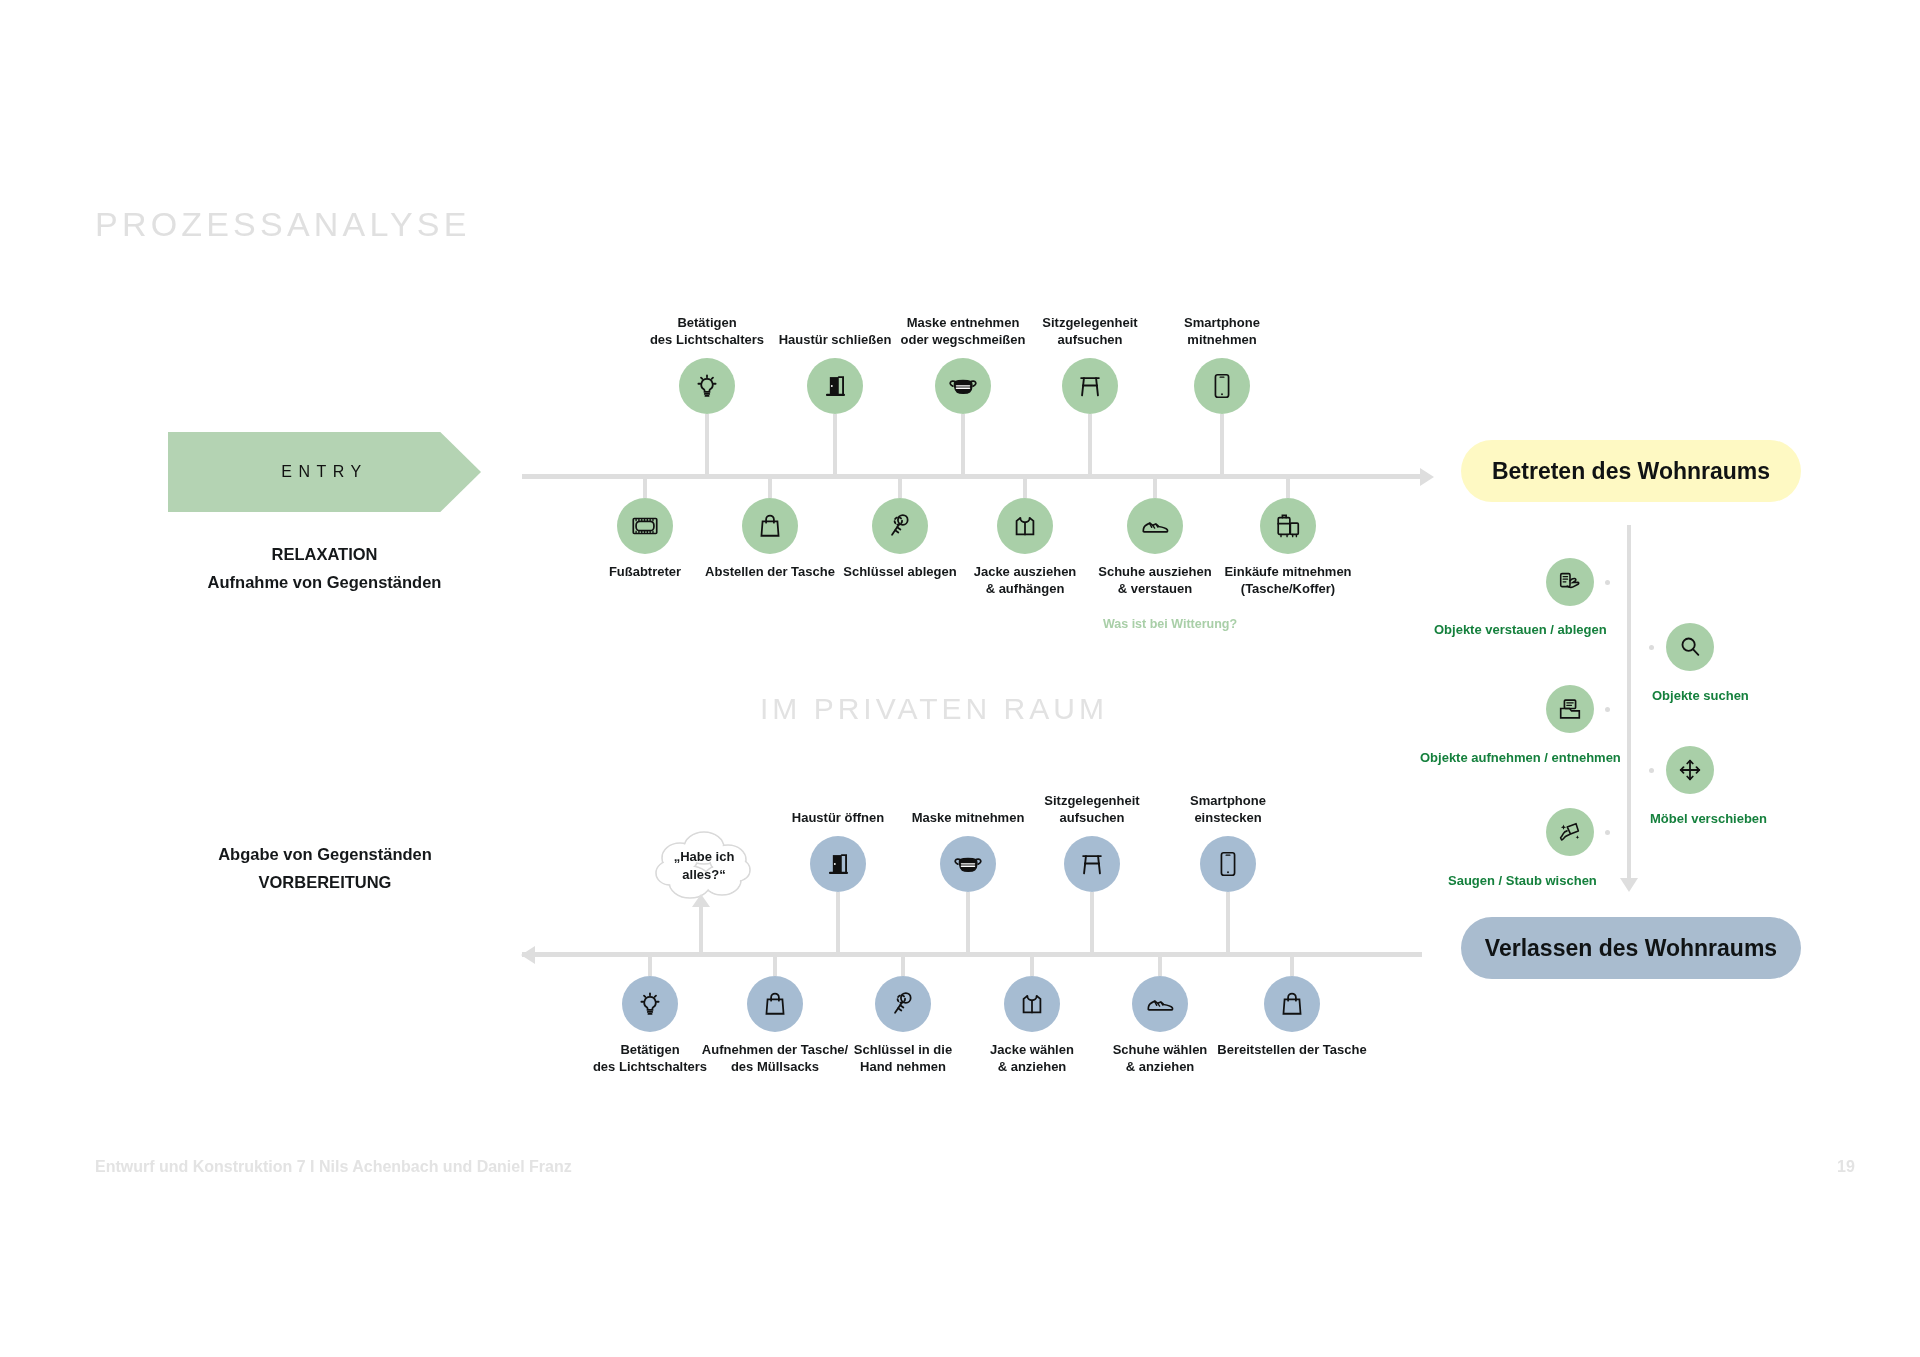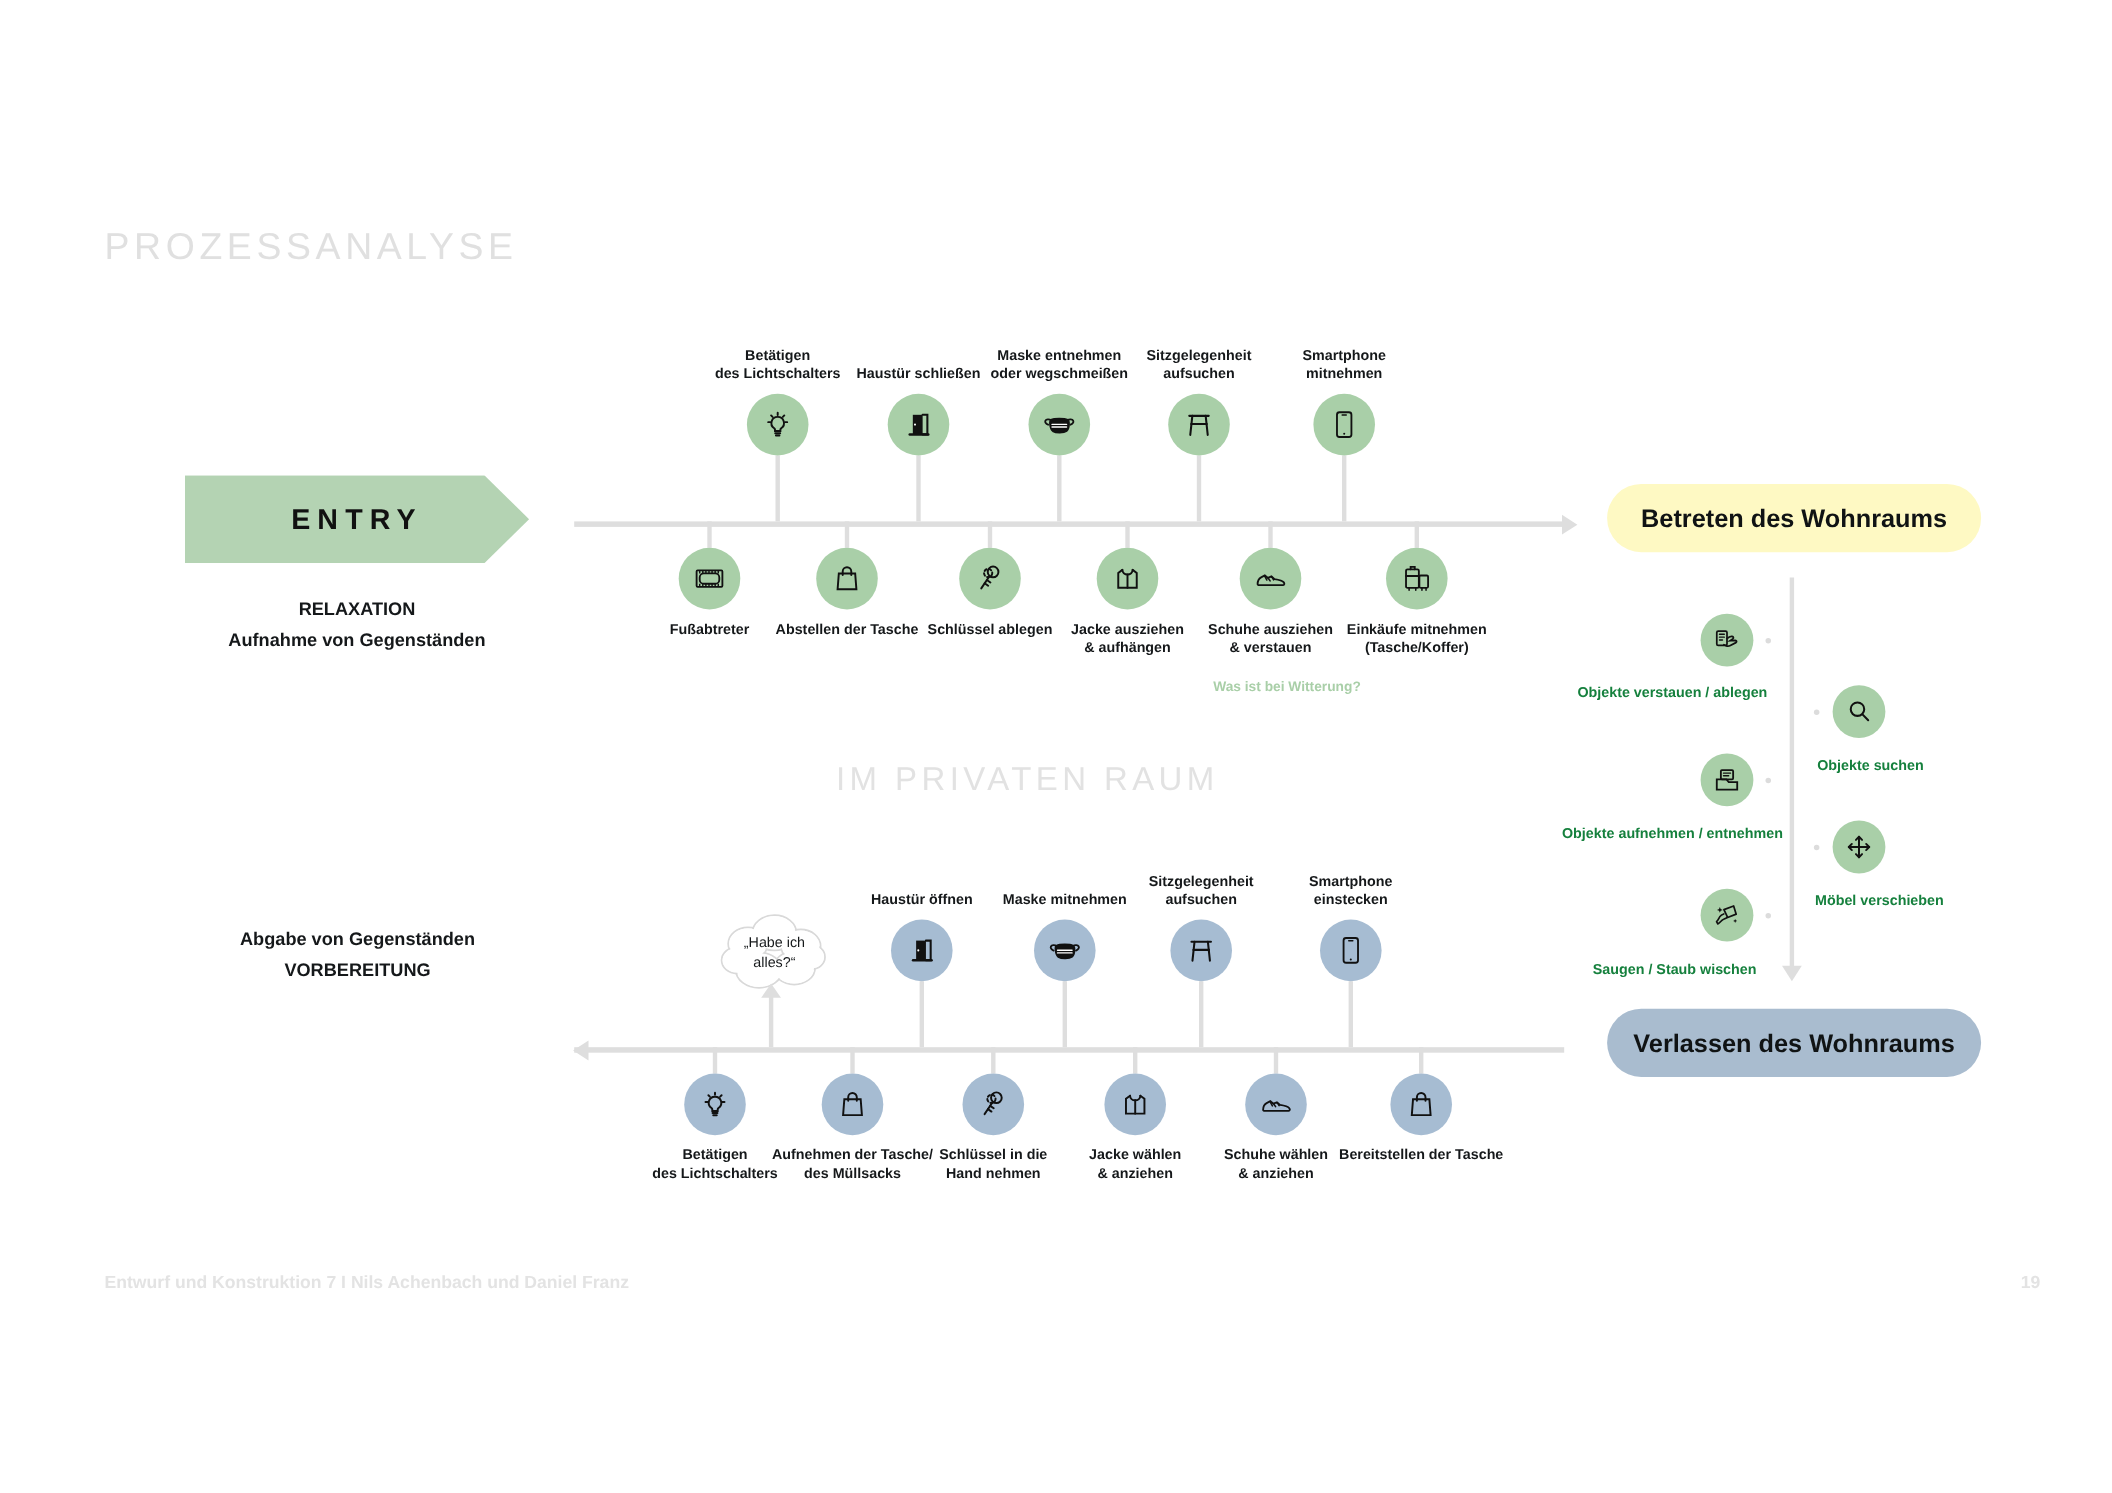--- a/index.html
+++ b/index.html
@@ -18,21 +18,21 @@
   }
   .section-title{
     left:760px;top:692px;font-size:30px;letter-spacing:4px;
     color:#e2e2e2;font-weight:400;white-space:nowrap;
   }
 
   
   .chev{width:313px;height:80px;position:absolute;}
   .chev-label{
     position:absolute;inset:0;display:flex;align-items:center;justify-content:center;
-    font-size:26px;font-weight:700;letter-spacing:6.5px;color:#111;
+    font-size:16px;font-weight:400;letter-spacing:6.5px;color:#111;
   }
   .entry-chev{left:168px;top:432px;}
   .entry-chev .shape{
     width:100%;height:100%;background:#b4d3b3;
     clip-path:polygon(0 0,87% 0,100% 50%,87% 100%,0 100%);
   }
   .exit-chev{left:168px;top:917px;}
   .exit-chev .shape{
     width:100%;height:100%;background:#a9bccf;
     clip-path:polygon(13% 0,100% 0,100% 100%,13% 100%,0 50%);
@@ -72,21 +72,21 @@
     text-align:center;white-space:nowrap;
   }
 
   
   .thought{
     position:absolute;left:650px;top:828px;width:108px;height:76px;
   }
   .thought .txt{
     position:absolute;inset:0;display:flex;flex-direction:column;
     align-items:center;justify-content:center;
-    font-size:13px;font-weight:400;line-height:18px;color:#15181a;
+    font-size:13px;font-weight:700;line-height:18px;color:#15181a;
   }
 
   
   .pill{
     position:absolute;border-radius:40px;display:flex;align-items:center;
     justify-content:center;font-size:23px;font-weight:700;color:#101314;
   }
   .pill-top{left:1461px;top:440px;width:340px;height:62px;background:#fef9c3;}
   .pill-bot{left:1461px;top:917px;width:340px;height:62px;background:#a9bccf;}
 

